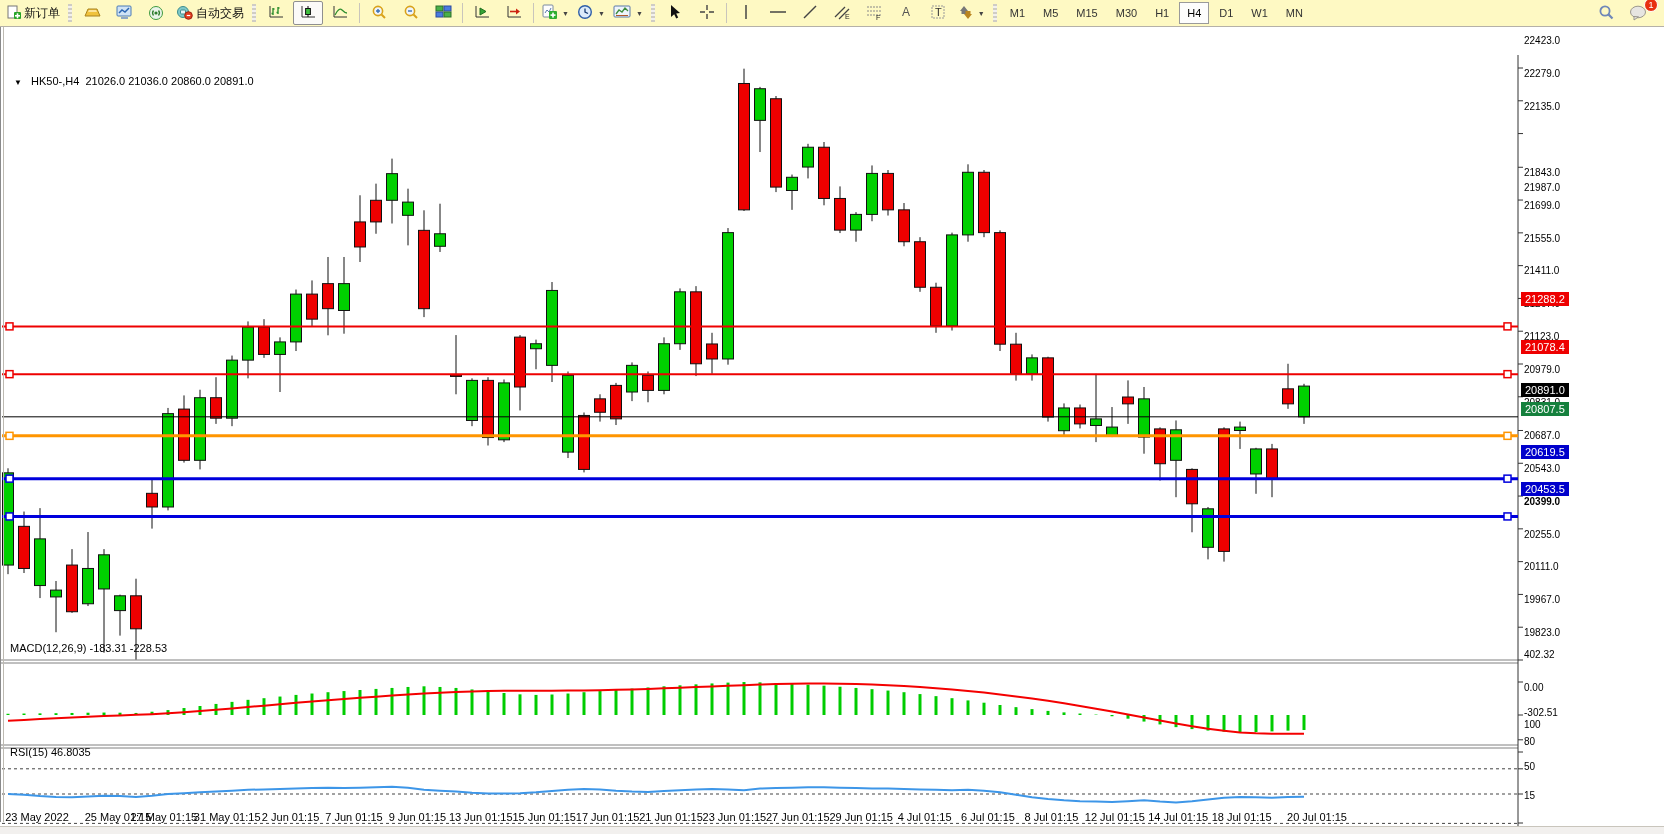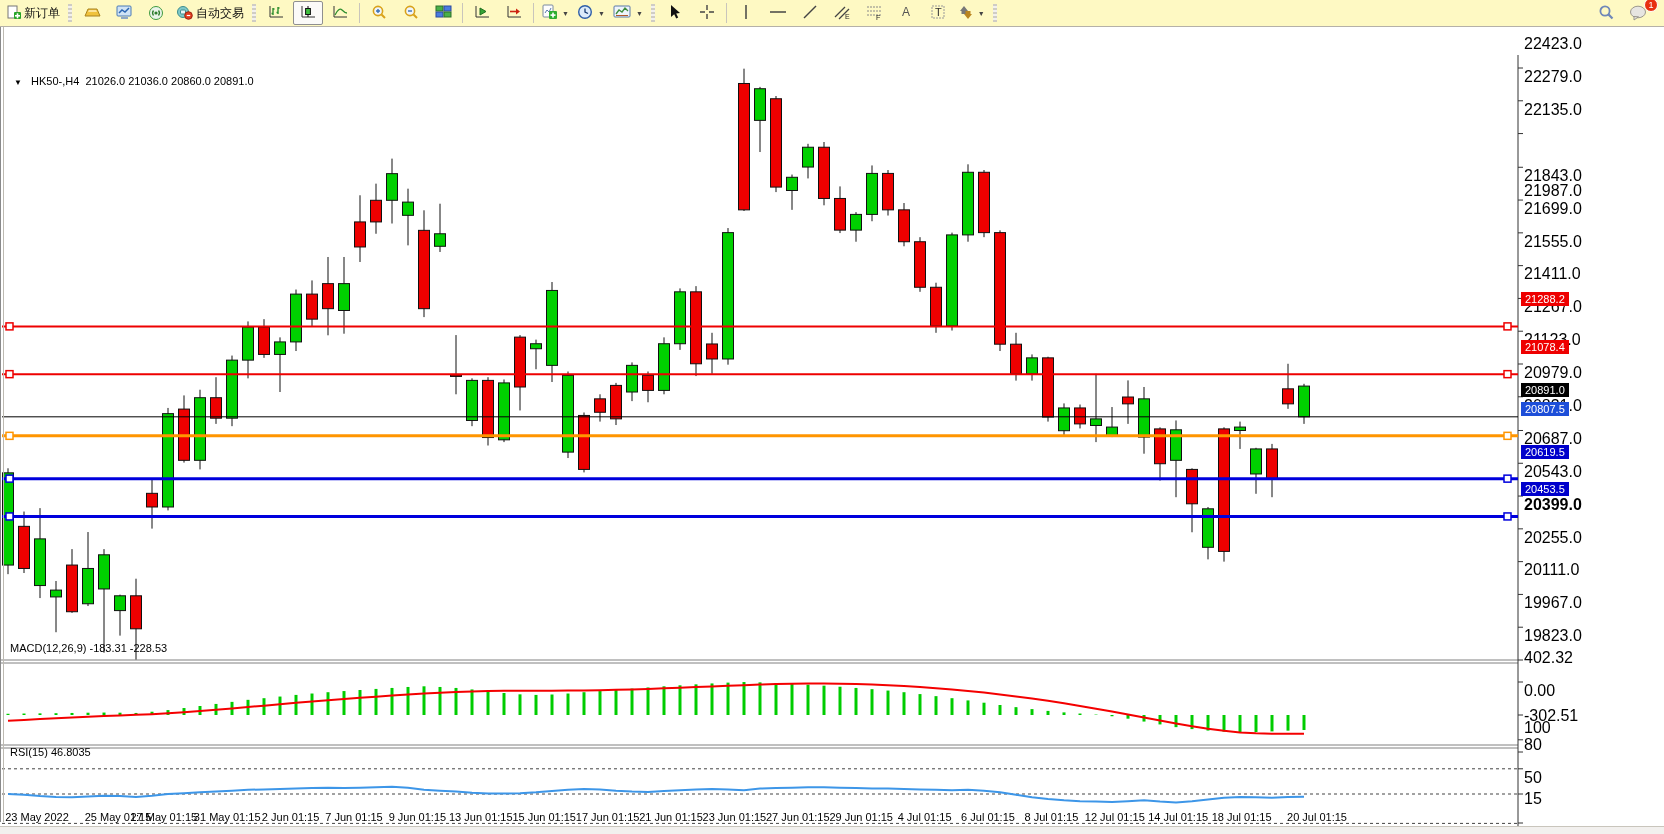--- a/index.html
+++ b/index.html
@@ -25,21 +25,21 @@
          border-radius:7px;min-width:12px;height:12px;line-height:12px;text-align:center;
          border:1px solid #fff;}
   
   .chart-area{position:absolute;left:0;top:27px;width:1664px;height:807px;background:#fff;}
   #chart-svg{position:absolute;left:0;top:0;pointer-events:none;}
   .edge-l{position:absolute;left:0;top:27px;width:1px;height:795px;background:#8a8a8a;}
   .edge-l2{position:absolute;left:3px;top:27px;width:1px;height:795px;background:#bdbab2;}
   .hdr{position:absolute;left:14px;top:31px;font-size:11px;color:#000;white-space:nowrap;margin-top:44px;}
   .hdr .tri{font-size:8px;margin-right:6px;}
   .panel-label{position:absolute;font-size:11px;color:#000;white-space:nowrap;}
-  .axis-lab{position:absolute;left:1524px;font-size:16px;color:#000;transform:translateY(-6px);}
+  .axis-lab{position:absolute;left:1524px;font-size:10px;color:#000;transform:translateY(-6px);}
   .chip{position:absolute;left:1521px;font-size:11px;color:#fff;height:14px;line-height:14px;
         padding:0 4px;transform:translateY(-7px);white-space:nowrap;}
   .tlab{position:absolute;top:811px;font-size:11px;color:#000;transform:translateX(-50%);white-space:nowrap;}
   .bottom-strip{position:absolute;left:0;top:826px;width:1664px;height:8px;background:#f2f0ee;
                 border-top:1px solid #c9c5bc;}
   svg text{font-family:"Liberation Sans","DejaVu Sans",sans-serif;}
 </style>
 </head>
 <body>
 
@@ -224,20 +224,31 @@
         </svg></span>
   </div>
   <div class="tbtn">
     <span><svg width="16" height="16">
           <polygon points="4,2 8,7 6.5,7 6.5,10 1.5,10 1.5,7 0,7" transform="translate(2,0)" fill="#777"></polygon>
           <polygon points="4,14 0,9 1.5,9 1.5,6 6.5,6 6.5,9 8,9" transform="translate(6,1)" fill="#b9841f"></polygon>
         </svg></span>
     <span class="caret">▼</span>
   </div>
   <div class="grip"></div>
+  <div id="tf-bar" style="display:flex;align-items:center;">
+      <div class="tf-btn">M1</div>
+      <div class="tf-btn">M5</div>
+      <div class="tf-btn">M15</div>
+      <div class="tf-btn">M30</div>
+      <div class="tf-btn">H1</div>
+      <div class="tf-btn active">H4</div>
+      <div class="tf-btn">D1</div>
+      <div class="tf-btn">W1</div>
+      <div class="tf-btn">MN</div>
+    </div>
   <div class="right-tools">
     <div class="tbtn">
       <span><svg width="18" height="17">
             <circle cx="8" cy="7" r="4.6" fill="none" stroke="#6f87b8" stroke-width="1.8"></circle>
             <line x1="11.4" y1="10.4" x2="15.5" y2="14.5" stroke="#6f87b8" stroke-width="2.2"></line>
           </svg></span>
     </div>
     <div class="tbtn" style="position:relative;">
       <span><svg width="19" height="17">
             <ellipse cx="9" cy="8" rx="7.5" ry="5.8" fill="#e7e5e1" stroke="#9b978e"></ellipse>
@@ -602,33 +613,33 @@
     <div class="axis-lab" style="top: 501.849px; font-weight: bold;">20399.0</div>
     <div class="axis-lab" style="top: 534.637px;">20255.0</div>
     <div class="axis-lab" style="top: 567.425px;">20111.0</div>
     <div class="axis-lab" style="top: 600.212px;">19967.0</div>
     <div class="axis-lab" style="top: 633px;">19823.0</div>
   </div>
 <div id="line-chips">
     <div class="chip" style="top: 299.385px; background: rgb(238, 0, 0);">21288.2</div>
     <div class="chip" style="top: 347.155px; background: rgb(238, 0, 0);">21078.4</div>
     <div class="chip" style="top: 389.825px; background: rgb(0, 0, 0);">20891.0</div>
-    <div class="chip" style="top: 408.837px; background: #1d4ed8;">20807.5</div>
+    <div class="chip" style="top: 408.837px; background: #15803d;">20807.5</div>
     <div class="chip" style="top: 451.643px; background: rgb(0, 0, 204);">20619.5</div>
     <div class="chip" style="top: 489.44px; background: rgb(0, 0, 204);">20453.5</div>
   </div>
 <div id="macd-ticks">
     <div class="axis-lab" style="top: 655.01px;">402.32</div>
     <div class="axis-lab" style="top: 688px;">0.00</div>
     <div class="axis-lab" style="top: 712.806px;">-302.51</div>
   </div>
 <div id="rsi-ticks">
     <div class="axis-lab" style="top: 725px;">100</div>
     <div class="axis-lab" style="top: 741.8px;">80</div>
-    <div class="axis-lab" style="top: 767px; margin-top: 8px;">50</div>
+    <div class="axis-lab" style="top: 767px;">50</div>
     <div class="axis-lab" style="top: 796px;">15</div>
   </div>
 <div id="time-labels">
     <div class="tlab" style="left: 37px;">23 May 2022</div>
     <div class="tlab" style="left: 118px;">25 May 01:15</div>
     <div class="tlab" style="left: 163.8px;">27 May 01:15</div>
     <div class="tlab" style="left: 227.2px;">31 May 01:15</div>
     <div class="tlab" style="left: 290.6px;">2 Jun 01:15</div>
     <div class="tlab" style="left: 354px;">7 Jun 01:15</div>
     <div class="tlab" style="left: 417.4px;">9 Jun 01:15</div>

